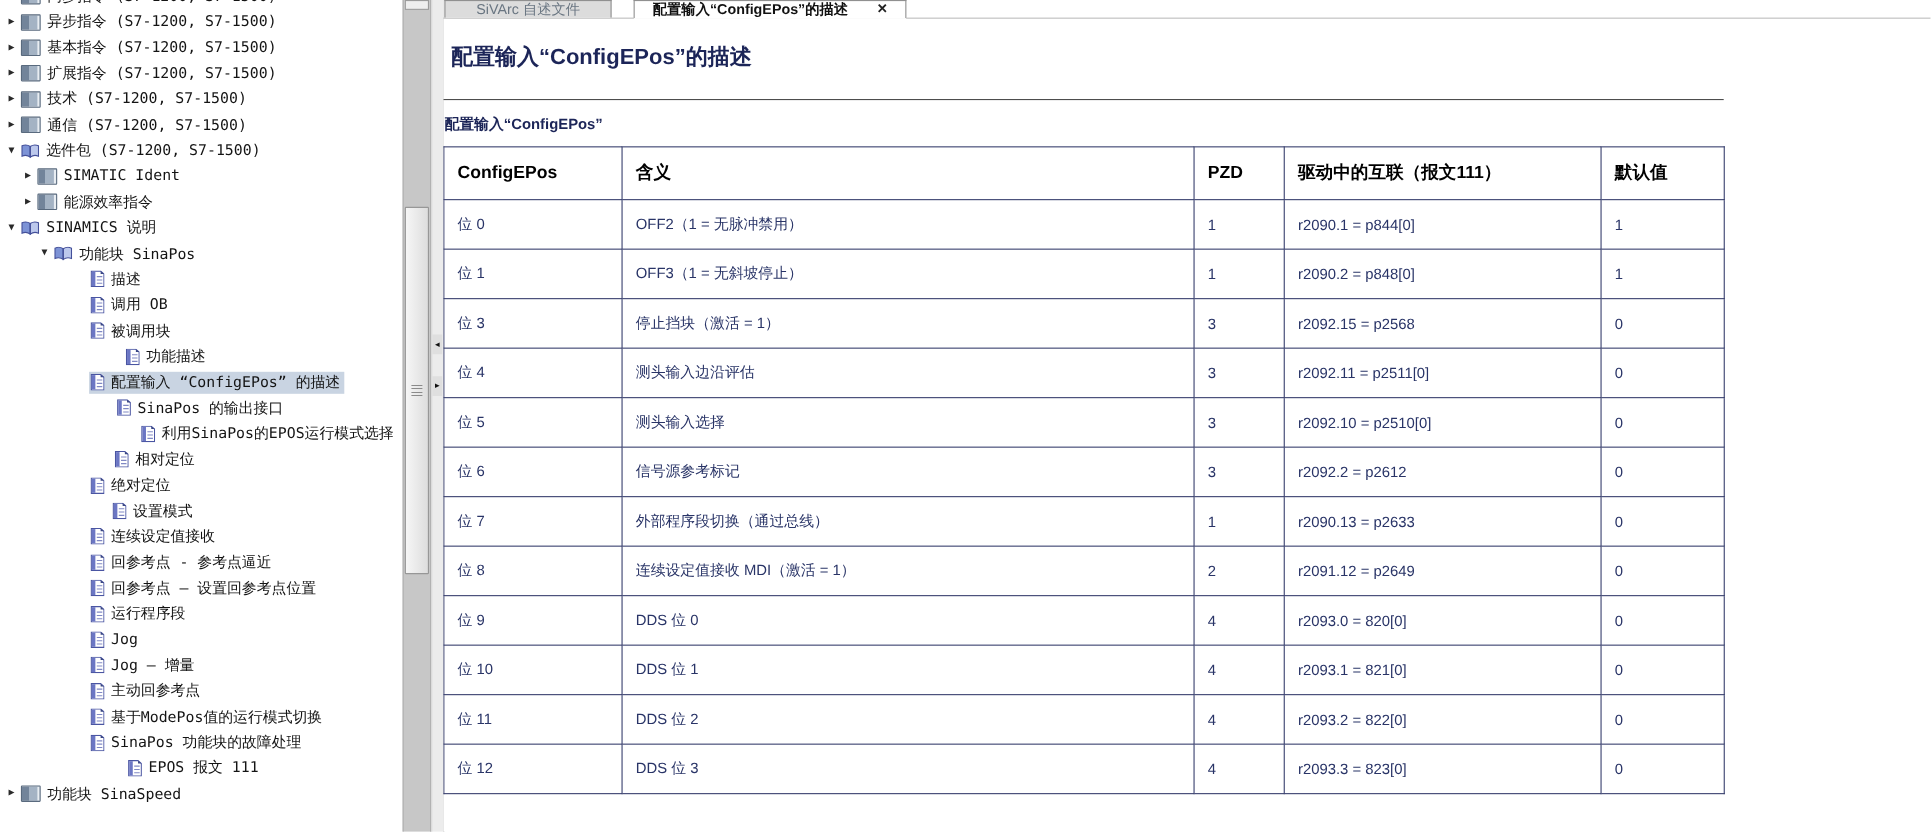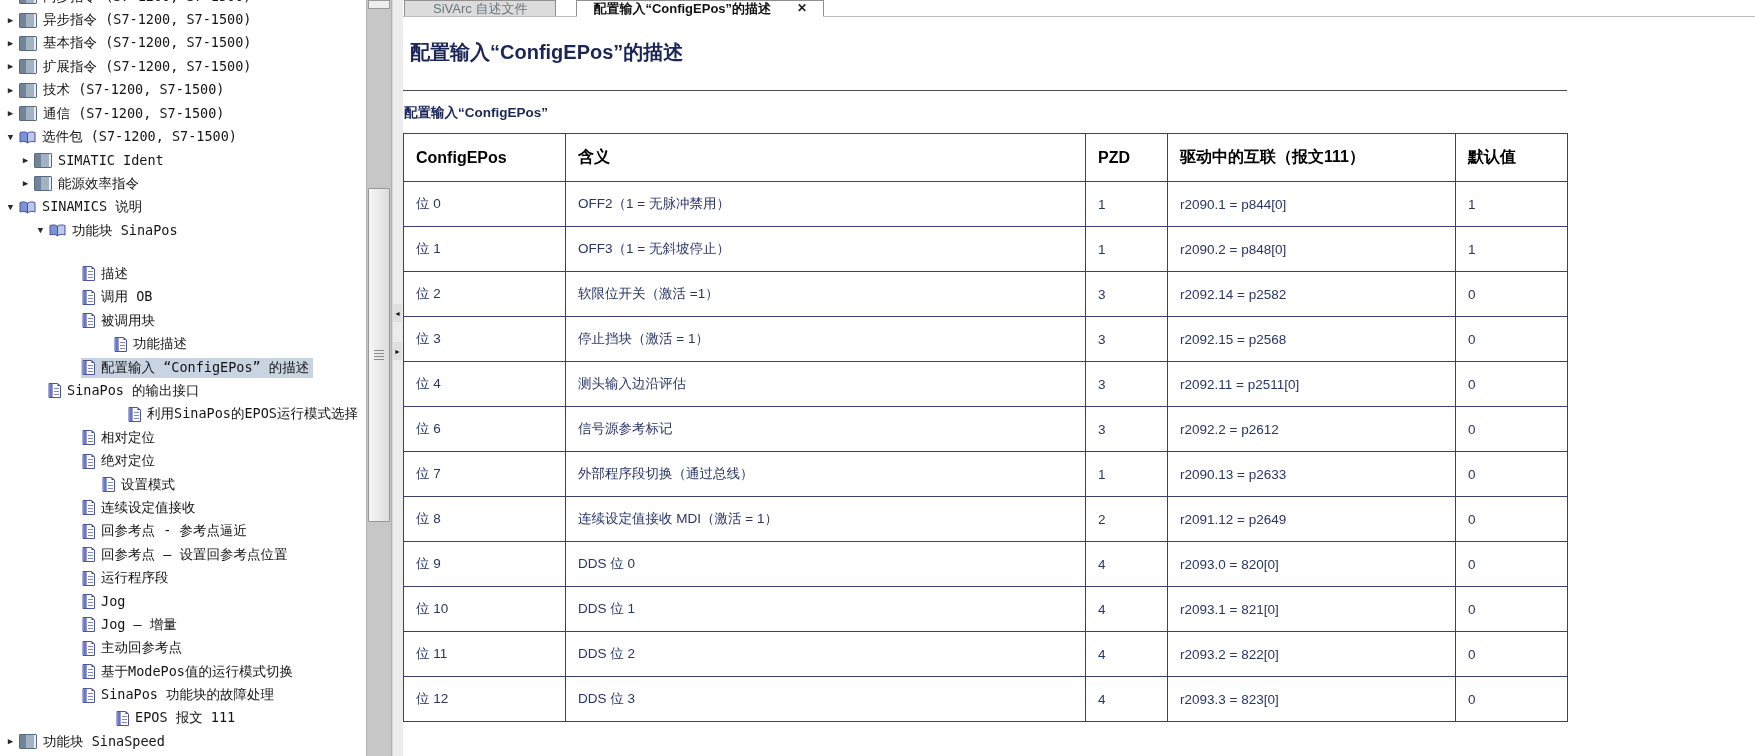--- a/index.html
+++ b/index.html
@@ -166,21 +166,21 @@
           <span class="ticon">
             <svg width="17" height="13" viewBox="0 0 17 13">
               <path d="M8.5 2.2C6.2.6 3.1.6 1 1.6V11c2.1-.9 5.2-.9 7.5.8z" fill="#7d93d6" stroke="#44509a"></path>
               <path d="M8.5 2.2C10.8.6 13.9.6 16 1.6V11c-2.1-.9-5.2-.9-7.5.8z" fill="#bcc8ec" stroke="#44509a"></path>
               <line x1="8.5" y1="2.2" x2="8.5" y2="11.8" stroke="#44509a"></line>
             </svg>
           </span>
           <span class="tlabel">功能块 SinaPos</span>
         </span>
       </div>
-      <div class="tree-row" style="padding-left: 66px; margin-top: 20px;">
+      <div class="tree-row" style="padding-left: 66px;">
         <span class="arrow"></span>
         <span class="row-core">
           <span class="ticon">
             <svg width="13" height="15" viewBox="0 0 13 15">
               <path d="M1 .5h8.5L12.5 3v11.5H1z" fill="#ffffff" stroke="#4a55a2"></path>
               <rect x="1.5" y="1" width="3.2" height="13" fill="#6b76c4"></rect>
               <path d="M9.5 .5 12.5 3h-3z" fill="#394683"></path>
               <g stroke="#8088c4" stroke-width="1">
                 <line x1="6" y1="5.5" x2="11" y2="5.5"></line>
                 <line x1="6" y1="8.5" x2="11" y2="8.5"></line>
@@ -256,21 +256,21 @@
               <g stroke="#8088c4" stroke-width="1">
                 <line x1="6" y1="5.5" x2="11" y2="5.5"></line>
                 <line x1="6" y1="8.5" x2="11" y2="8.5"></line>
                 <line x1="6" y1="11.5" x2="11" y2="11.5"></line>
               </g>
             </svg>
           </span>
           <span class="tlabel">配置输入 “ConfigEPos” 的描述</span>
         </span>
       </div>
-      <div class="tree-row" style="padding-left: 32px; align-items: center;">
+      <div class="tree-row" style="padding-left: 90px; align-items: center;">
         <span class="arrow"></span>
         <span class="row-core">
           <span class="ticon">
             <svg width="13" height="15" viewBox="0 0 13 15">
               <path d="M1 .5h8.5L12.5 3v11.5H1z" fill="#ffffff" stroke="#4a55a2"></path>
               <rect x="1.5" y="1" width="3.2" height="13" fill="#6b76c4"></rect>
               <path d="M9.5 .5 12.5 3h-3z" fill="#394683"></path>
               <g stroke="#8088c4" stroke-width="1">
                 <line x1="6" y1="5.5" x2="11" y2="5.5"></line>
                 <line x1="6" y1="8.5" x2="11" y2="8.5"></line>
@@ -292,21 +292,21 @@
               <g stroke="#8088c4" stroke-width="1">
                 <line x1="6" y1="5.5" x2="11" y2="5.5"></line>
                 <line x1="6" y1="8.5" x2="11" y2="8.5"></line>
                 <line x1="6" y1="11.5" x2="11" y2="11.5"></line>
               </g>
             </svg>
           </span>
           <span class="tlabel">利用SinaPos的EPOS运行模式选择</span>
         </span>
       </div>
-      <div class="tree-row" style="padding-left: 66px; text-align: center;">
+      <div class="tree-row" style="padding-left: 88px; text-align: center;">
         <span class="arrow"></span>
         <span class="row-core">
           <span class="ticon">
             <svg width="13" height="15" viewBox="0 0 13 15">
               <path d="M1 .5h8.5L12.5 3v11.5H1z" fill="#ffffff" stroke="#4a55a2"></path>
               <rect x="1.5" y="1" width="3.2" height="13" fill="#6b76c4"></rect>
               <path d="M9.5 .5 12.5 3h-3z" fill="#394683"></path>
               <g stroke="#8088c4" stroke-width="1">
                 <line x1="6" y1="5.5" x2="11" y2="5.5"></line>
                 <line x1="6" y1="8.5" x2="11" y2="8.5"></line>
@@ -595,38 +595,38 @@
             <td>1</td>
           </tr>
           <tr>
             <td>位 1</td>
             <td>OFF3（1 = 无斜坡停止）</td>
             <td>1</td>
             <td>r2090.2 = p848[0]</td>
             <td>1</td>
           </tr>
           <tr>
-            <td>位 2</td>
-            <td>软限位开关（激活 =1）</td>
-            <td>3</td>
-            <td>r2092.14 = p2582</td>
-            <td>0</td>
-          </tr>
-          <tr>
             <td>位 3</td>
             <td>停止挡块（激活 = 1）</td>
             <td>3</td>
             <td>r2092.15 = p2568</td>
             <td>0</td>
           </tr>
           <tr>
             <td>位 4</td>
             <td>测头输入边沿评估</td>
             <td>3</td>
             <td>r2092.11 = p2511[0]</td>
+            <td>0</td>
+          </tr>
+          <tr>
+            <td>位 5</td>
+            <td>测头输入选择</td>
+            <td>3</td>
+            <td>r2092.10 = p2510[0]</td>
             <td>0</td>
           </tr>
           <tr>
             <td>位 6</td>
             <td>信号源参考标记</td>
             <td>3</td>
             <td>r2092.2 = p2612</td>
             <td>0</td>
           </tr>
           <tr>

